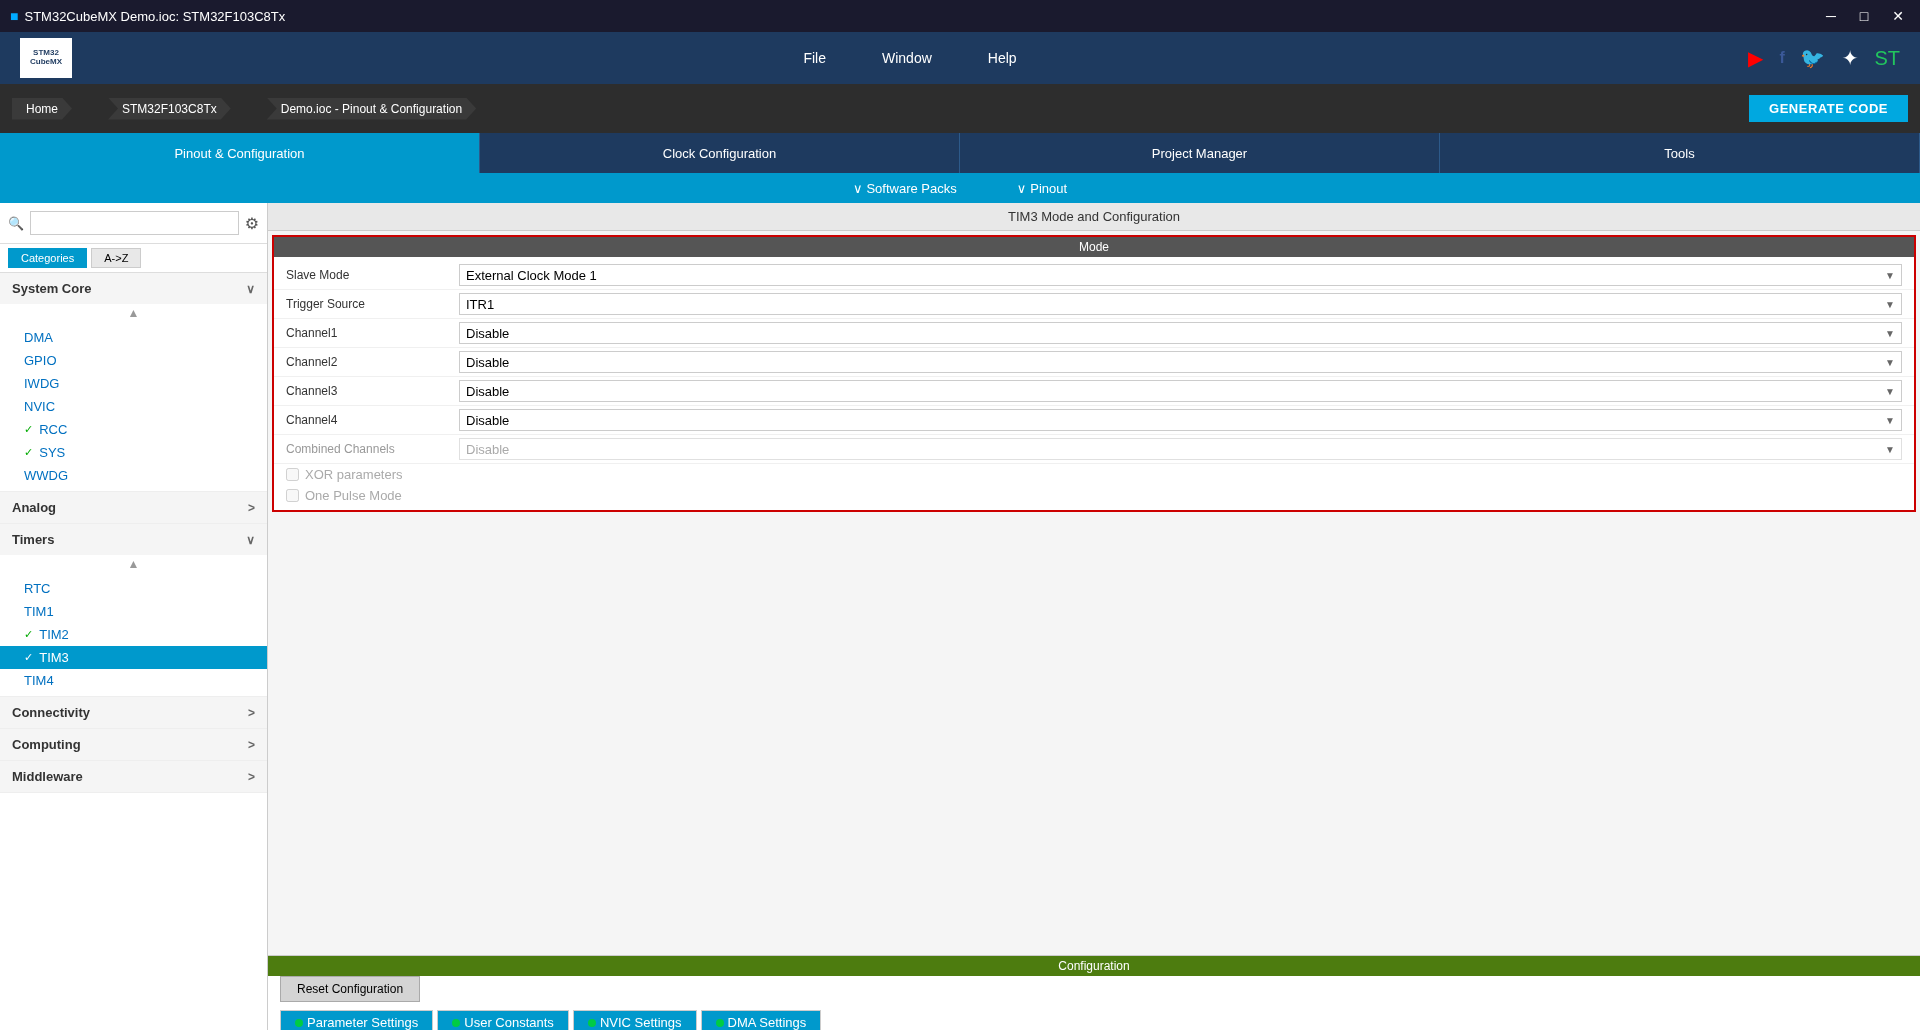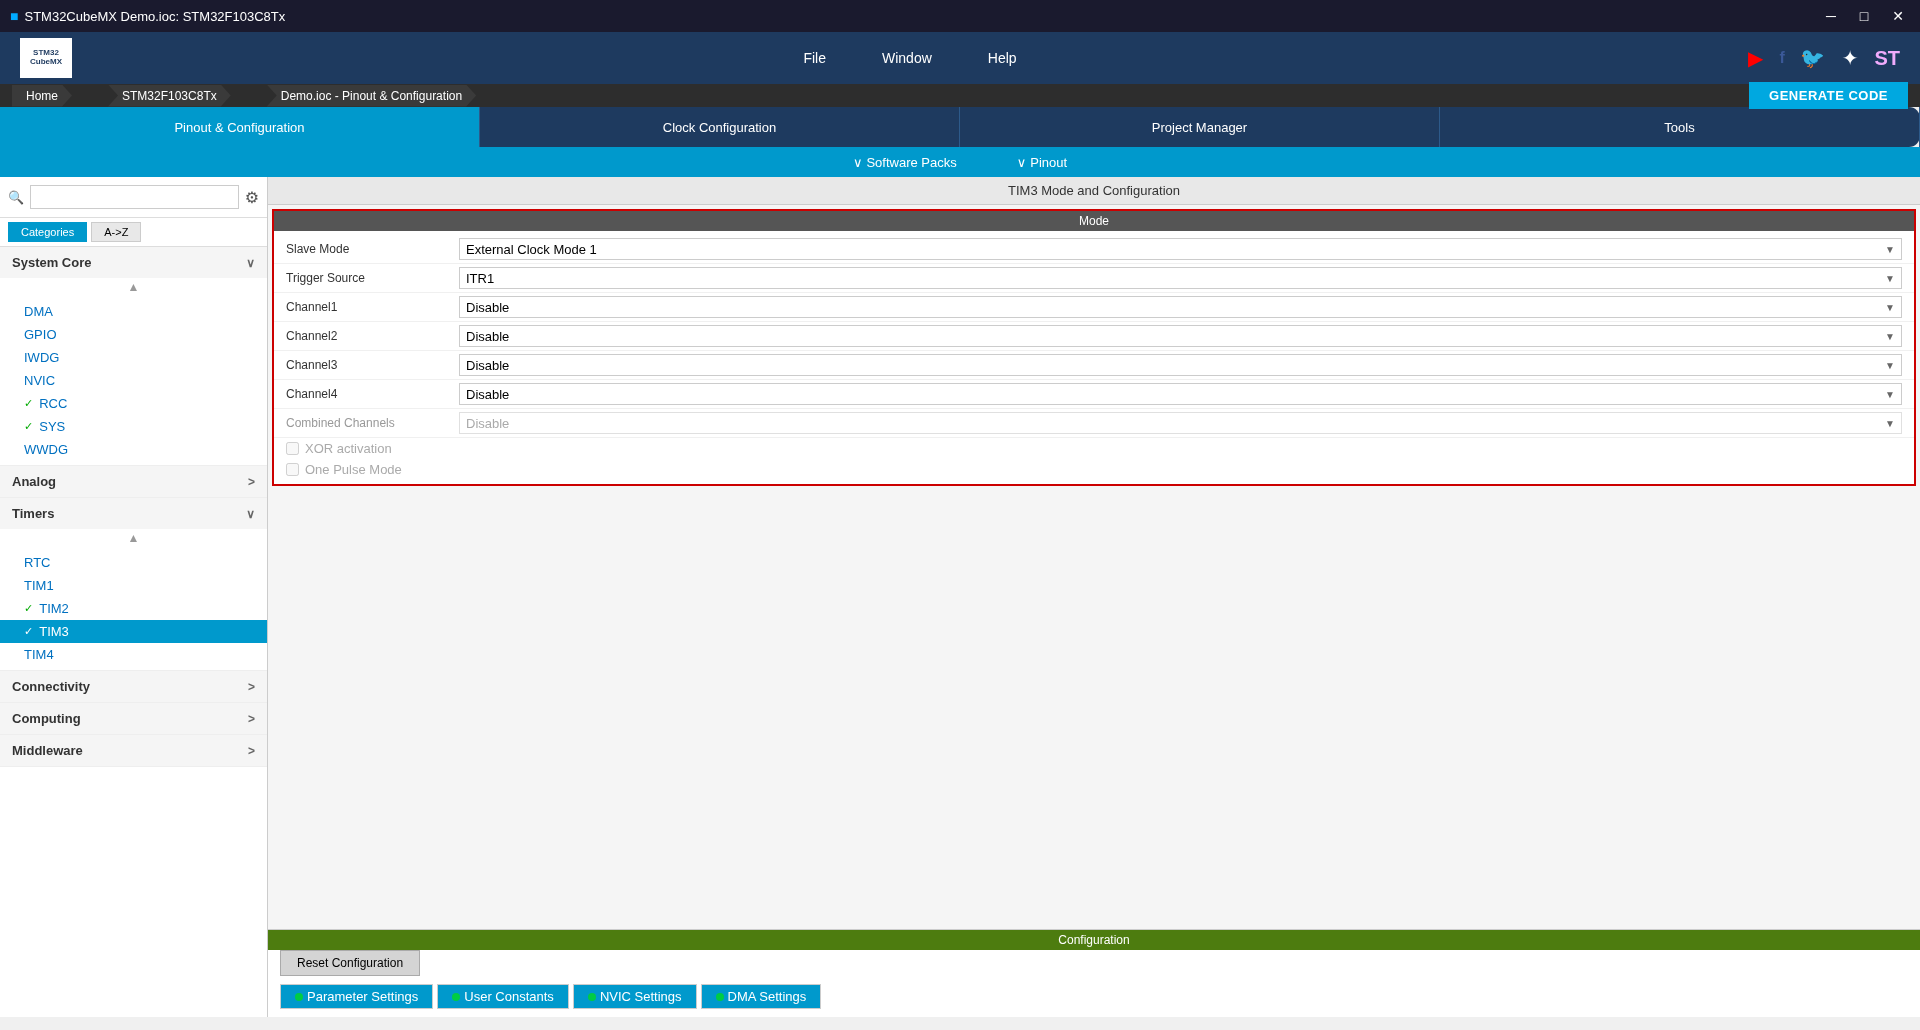--- a/index.html
+++ b/index.html
@@ -37,21 +37,21 @@
       font-weight: bold; font-size: 9px; color: #1e3a5f; text-align: center; line-height: 1.2;
     }
     .menu-items { display: flex; gap: 40px; }
     .menu-item { color: white; font-size: 14px; cursor: pointer; padding: 4px 8px; }
     .menu-bar-icons { display: flex; align-items: center; gap: 16px; }
     .menu-icon { color: white; font-size: 20px; cursor: pointer; }
 
     
     .breadcrumb {
       background: #2d2d2d;
-      height: 23px;
+      height: 49px;
       display: flex;
       align-items: center;
       padding: 0 12px;
       gap: 16px;
     }
     .breadcrumb-item {
       color: white;
       font-size: 12px;
       padding: 4px 14px;
       background: #3a3a3a;
@@ -73,21 +73,20 @@
       cursor: pointer;
       letter-spacing: 0.5px;
     }
 
     
     .tab-bar {
       background: #1e3a5f;
       height: 40px;
       display: flex;
       align-items: stretch;
-      border-radius: 11px;
     }
     .tab {
       flex: 1;
       display: flex;
       align-items: center;
       justify-content: center;
       color: white;
       font-size: 14px;
       cursor: pointer;
       border-right: 1px solid #2d5a8a;
@@ -341,21 +340,21 @@
   <div class="menu-items">
     <span class="menu-item">File</span>
     <span class="menu-item">Window</span>
     <span class="menu-item">Help</span>
   </div>
   <div class="menu-bar-icons">
     <span class="menu-icon" style="color:#ff0000;">▶</span>
     <span class="menu-icon" style="color:#3b5998; font-weight:bold; font-size:16px;">f</span>
     <span class="menu-icon" style="color:#1da1f2;">🐦</span>
     <span class="menu-icon">✦</span>
-    <span class="menu-icon" style="font-weight:bold; color:#f0abfc;">ST</span>
+    <span class="menu-icon" style="font-weight:normal; color:#22c55e;">ST</span>
   </div>
 </div>
 
 <div class="breadcrumb">
   <span class="breadcrumb-item">Home</span>
   <span class="breadcrumb-spacer"></span>
   <span class="breadcrumb-item">STM32F103C8Tx</span>
   <span class="breadcrumb-spacer"></span>
   <span class="breadcrumb-item">Demo.ioc - Pinout &amp; Configuration</span>
   <button class="generate-btn">GENERATE CODE</button>
@@ -549,21 +548,21 @@
         <div class="mode-row">
           <span class="mode-label disabled">Combined Channels</span>
           <div class="mode-value" style="color:#aaa; border-color:#e0e0e0;">
             <span>Disable</span>
             <span class="dropdown-arrow">▼</span>
           </div>
         </div>
 
         <div class="mode-checkbox disabled">
           <input type="checkbox" disabled="" style="">
-          <span>XOR activation</span>
+          <span>XOR parameters</span>
         </div>
 
         <div class="mode-checkbox disabled">
           <input type="checkbox" disabled="" style="">
           <span>One Pulse Mode</span>
         </div>
 
       </div>
     </div>
 

